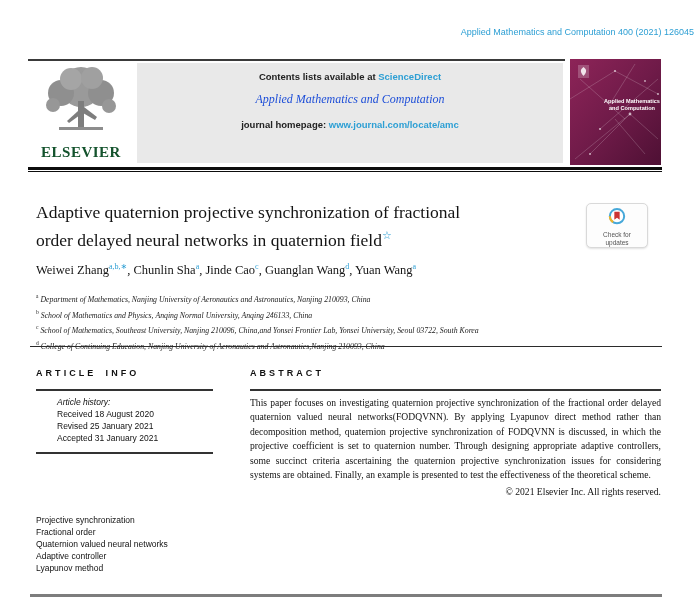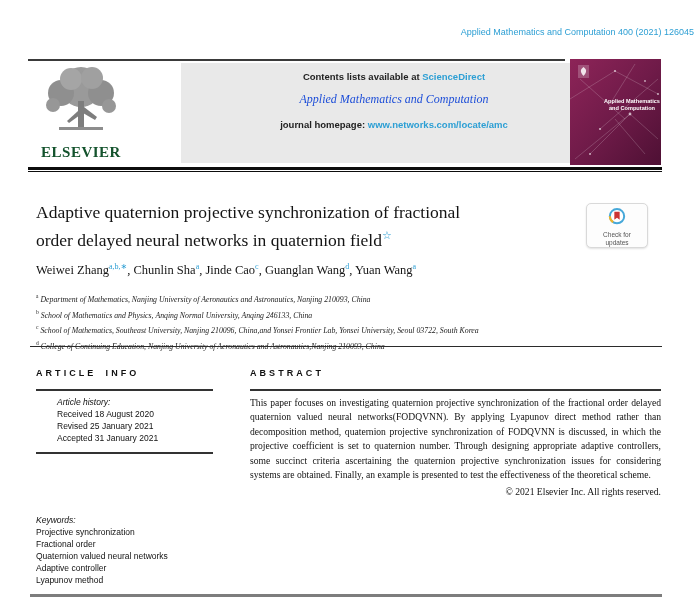--- a/index.html
+++ b/index.html
@@ -24,21 +24,21 @@
   
   .header-toprule { position: absolute; left: 28px; top: 59px; width: 537px; height: 2px; background: #3a3a3a; }
   .logo-block { position: absolute; left: 30px; top: 63px; width: 102px; height: 101px; text-align: center; }
   .logo-tree { display: block; margin: 0 auto; }
   .logo-word {
     font-family: "Liberation Serif", serif; font-weight: bold;
     color: #14532d; font-size: 15px; letter-spacing: 0.5px; margin-top: 1px;
   }
   .banner {
     position: absolute; left: 137px; top: 63px; width: 426px; height: 100px;
-    background: #e9e9e9; text-align: center; margin-left: 44px;
+    background: #e9e9e9; text-align: center;
   }
   .contents-line { margin-top: 8px; font-size: 9.5px; font-weight: bold; color: #222; font-family: "Liberation Sans", sans-serif; }
   .contents-line a, .homepage-line a { color: #2d9fd4; text-decoration: none; }
   .journal-title { margin-top: 10px; font-size: 12px; color: #1d4ed8; font-family: "Liberation Serif", serif; font-style: italic; }
   .homepage-line { margin-top: 12px; font-size: 9.5px; font-weight: bold; color: #222; font-family: "Liberation Sans", sans-serif; }
 
   .cover {
     position: absolute; left: 570px; top: 59px; width: 91px; height: 106px;
     overflow: hidden; cursor: pointer;
   }
@@ -139,21 +139,21 @@
     </svg>
     <div class="logo-word">ELSEVIER</div>
   </div>
 
   <div class="banner">
     <div class="contents-line">
       <span>Contents lists available at </span><a href="#">ScienceDirect</a>
     </div>
     <div class="journal-title">Applied Mathematics and Computation</div>
     <div class="homepage-line">
-      <span>journal homepage: </span><a href="#">www.networks.com/locate/amc</a>
+      <span>journal homepage: </span><a href="#">www.journal.com/locate/amc</a>
     </div>
   </div>
 
   <div class="cover">
     <svg width="91" height="106" viewBox="0 0 91 106">
       <defs>
         <linearGradient id="covg" x1="0" y1="0" x2="1" y2="1">
           <stop offset="0" stop-color="#8d2458"></stop>
           <stop offset="0.5" stop-color="#701b49"></stop>
           <stop offset="1" stop-color="#4e1034"></stop>
@@ -233,21 +233,20 @@
     <div class="info-label">Article history:</div>
     <div>Received 18 August 2020</div>
     <div>Revised 25 January 2021</div>
     <div>Accepted 31 January 2021</div>
   </div>
 
   <div class="info-midrule"></div>
 
 
   <div class="kw-block">
-    <div class="info-label">Keywords:</div>
     <div>Projective synchronization</div>
     <div>Fractional order</div>
     <div>Quaternion valued neural networks</div>
     <div>Adaptive controller</div>
     <div>Lyapunov method</div>
   </div>
 
   <div class="abstract-text">This paper focuses on investigating quaternion projective synchronization of the fractional order delayed quaternion valued neural networks(FODQVNN). By applying Lyapunov direct method rather than decomposition method, quaternion projective synchronization of FODQVNN is discussed, in which the projective coefficient is set to quaternion number. Through designing appropriate adaptive controllers, some succinct criteria ascertaining the quaternion projective synchronization issues for considering systems are obtained. Finally, an example is presented to test the effectiveness of the theoretical scheme.</div>
   <div class="copyright">© 2021 Elsevier Inc. All rights reserved.</div>
 

